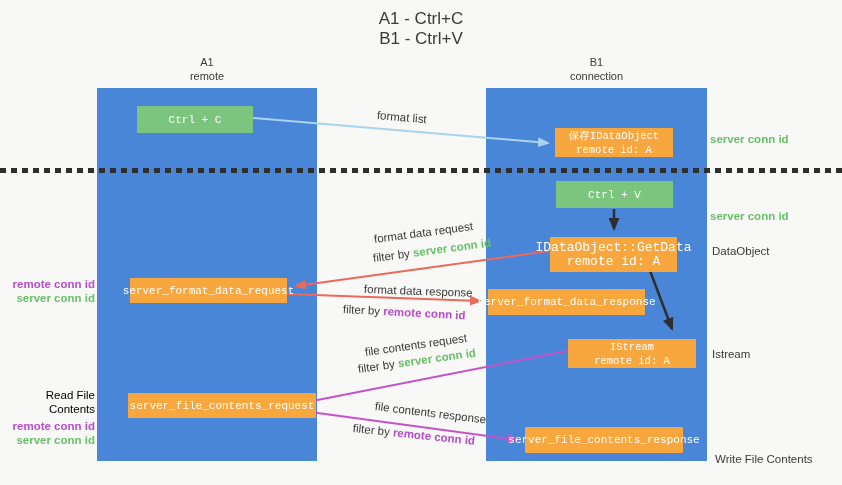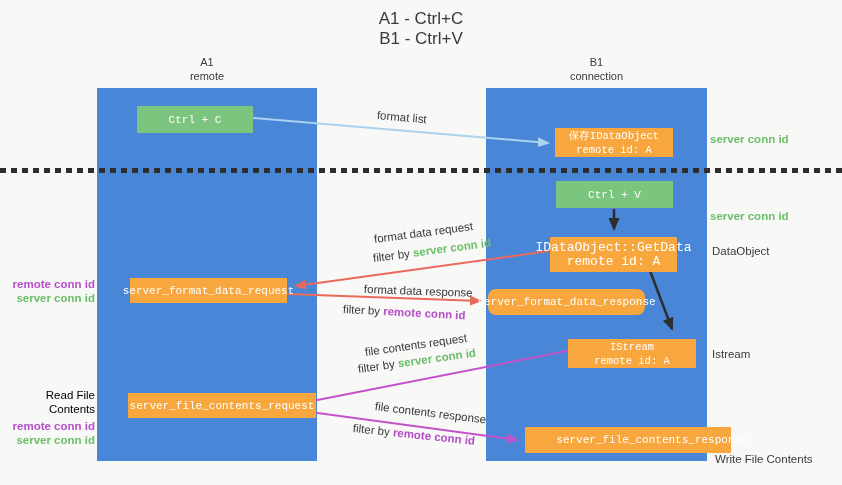--- a/index.html
+++ b/index.html
@@ -99,34 +99,34 @@
 
   <div class="node orange" style="left:550px;top:237px;width:127px;height:35px;font-size:13px;">
     <div>IDataObject::GetData</div>
     <div>remote id: A</div>
   </div>
 
   <div class="node orange" style="left:130px;top:278px;width:157px;height:25px;">
     <div>server_format_data_request</div>
   </div>
 
-  <div class="node orange" style="left:488px;top:289px;width:157px;height:26px;border-radius:8px;">
+  <div class="node orange" style="left:488px;top:289px;width:157px;height:26px;">
     <div>server_format_data_response</div>
   </div>
 
   <div class="node orange" style="left:568px;top:339px;width:128px;height:29px;font-size:10.5px;">
     <div>IStream</div>
     <div>remote id: A</div>
   </div>
 
   <div class="node orange" style="left:128px;top:393px;width:188px;height:25px;">
     <div>server_file_contents_request</div>
   </div>
 
-  <div class="node orange" style="left:525px;top:427px;width:158px;height:26px;padding-left:48px;">
+  <div class="node orange" style="left:525px;top:427px;width:158px;height:26px;">
     <div>server_file_contents_response</div>
   </div>
 
   <div class="edge-label" style="left:377px;top:109px;transform:rotate(5deg);">format list</div>
 
   <div class="edge-label" style="left:374px;top:233px;transform:rotate(-7.5deg);">format data request</div>
   <div class="edge-label" style="left:373px;top:252px;transform:rotate(-7.5deg);">
     <span>filter by </span><span class="green-text">server conn id</span>
   </div>
 

